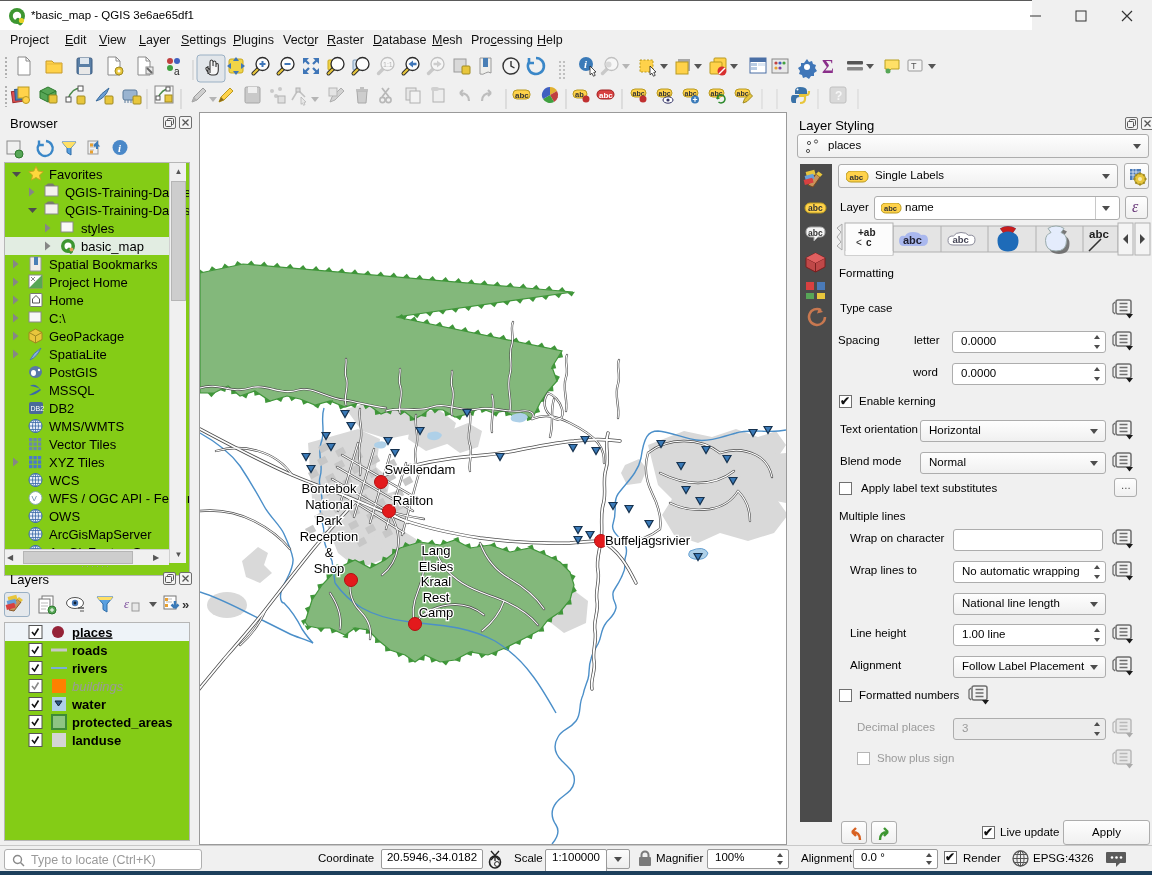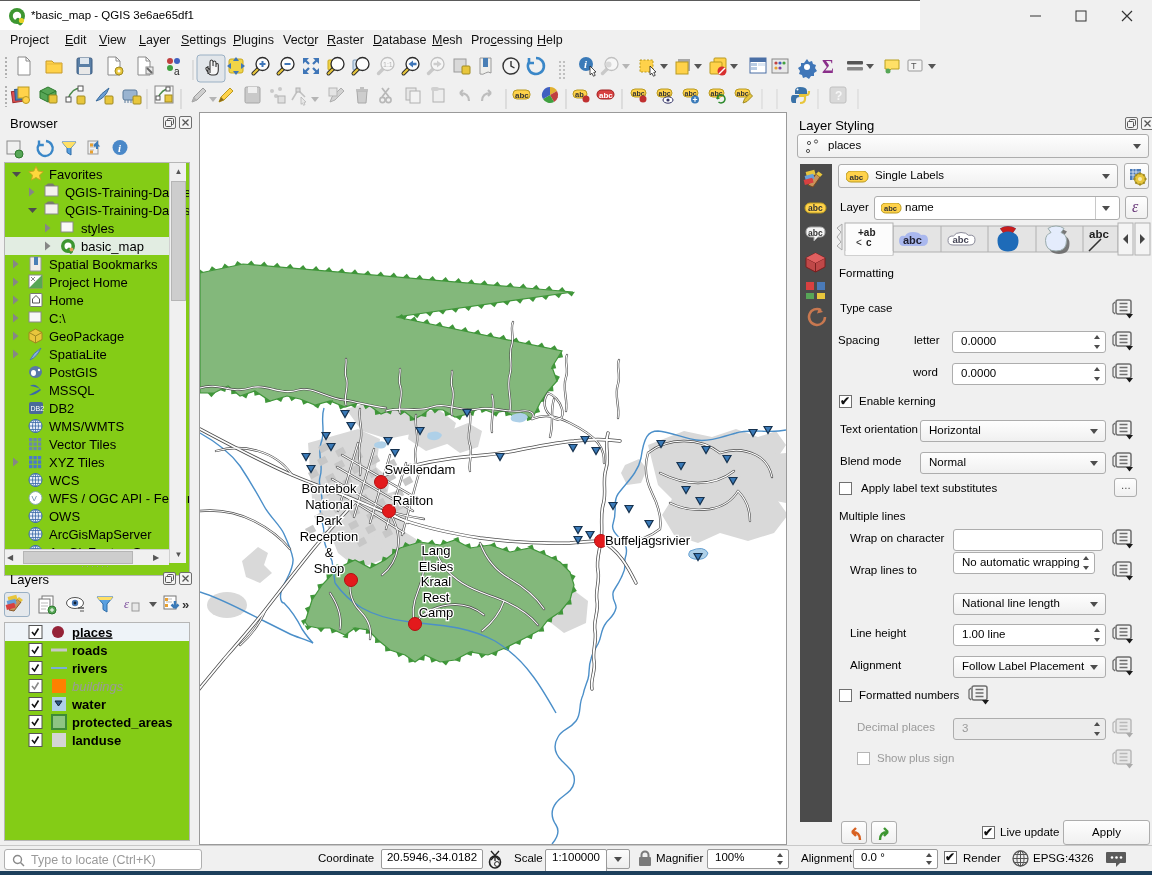--- a/index.html
+++ b/index.html
@@ -1,16 +1,16 @@
 <!DOCTYPE html>
 <html><head><meta charset="utf-8"><style>
 *{margin:0;padding:0;box-sizing:border-box;}
 html,body{width:1152px;height:875px;overflow:hidden;font-family:"Liberation Sans",sans-serif;background:#f0f0f0;}
 .abs{position:absolute;}
-#titlebar{position:absolute;left:0;top:0;width:920px;height:30px;background:#ffffff;border-top:1px solid #5a5a5a;}
+#titlebar{position:absolute;left:0;top:0;width:1032px;height:30px;background:#ffffff;border-top:1px solid #5a5a5a;}
 #titlebar .ttl{position:absolute;left:31px;top:8px;font-size:11.5px;color:#000;}
 .winbtn{position:absolute;top:0;width:46px;height:30px;color:#222;}
 #menubar{position:absolute;left:0;top:30px;width:1152px;height:22px;background:#f0f0f0;font-size:12.5px;color:#111;}
 #menubar span{position:absolute;top:3px;}
 #toolbars{position:absolute;left:0;top:52px;width:1152px;height:60px;background:#f0f0f0;}
 .grip{position:absolute;width:4px;height:22px;background-image:radial-gradient(circle,#b0b0b0 1px,transparent 1.2px);background-size:4px 4px;}
 .panel-title{font-size:13px;color:#000;}
 .pbtn{position:absolute;width:13px;height:13px;border:1px solid #6e6e6e;border-radius:2px;background:#f4f4f4;color:#444;font-size:9px;line-height:11px;text-align:center;}
 #browser{position:absolute;left:0;top:112px;width:194px;height:456px;}
 #layerspanel{position:absolute;left:0;top:568px;width:194px;height:277px;}
@@ -1212,21 +1212,21 @@
 <div class="lbl" style="left:51px;top:398px">Multiple lines</div>
 <div class="lbl" style="left:62px;top:420px">Wrap on character</div>
 <div class="spin" style="left:165px;top:417px;width:150px;height:22px"></div>
 <svg class="abs" style="left:322px;top:416px" width="26" height="22">
       <path d="M8 2 h11 q2 0 2 2 v10 q0 2 -2 2 h-11 q-2 0 -2 -2 v-10 q0 -2 2 -2 Z" fill="#f2f2f2" stroke="#6e6e6e" stroke-width="1.5"></path>
       <path d="M5 4 l-2 2 v8 l2 2" fill="none" stroke="#6e6e6e" stroke-width="1.3"></path>
       <path d="M9.5 5.5 h8 M9.5 9 h8 M9.5 12.5 h8" stroke="#6e6e6e" stroke-width="1.4"></path>
       <path d="M16 16 h7 l-3.5 4.5 Z" fill="#1a1a1a"></path>
     </svg>
 <div class="lbl" style="left:62px;top:452px">Wrap lines to</div>
-<div class="spin" style="left:165px;top:440px;width:142px;height:22px">
+<div class="spin" style="left:165px;top:449px;width:153px;height:22px">
       <span class="abs" style="left:8px;top:3px">No automatic wrapping</span>
       <span class="up"></span>
       <span class="dn"></span>
     </div>
 <svg class="abs" style="left:322px;top:448px" width="26" height="22">
       <path d="M8 2 h11 q2 0 2 2 v10 q0 2 -2 2 h-11 q-2 0 -2 -2 v-10 q0 -2 2 -2 Z" fill="#f2f2f2" stroke="#6e6e6e" stroke-width="1.5"></path>
       <path d="M5 4 l-2 2 v8 l2 2" fill="none" stroke="#6e6e6e" stroke-width="1.3"></path>
       <path d="M9.5 5.5 h8 M9.5 9 h8 M9.5 12.5 h8" stroke="#6e6e6e" stroke-width="1.4"></path>
       <path d="M16 16 h7 l-3.5 4.5 Z" fill="#1a1a1a"></path>
     </svg>

